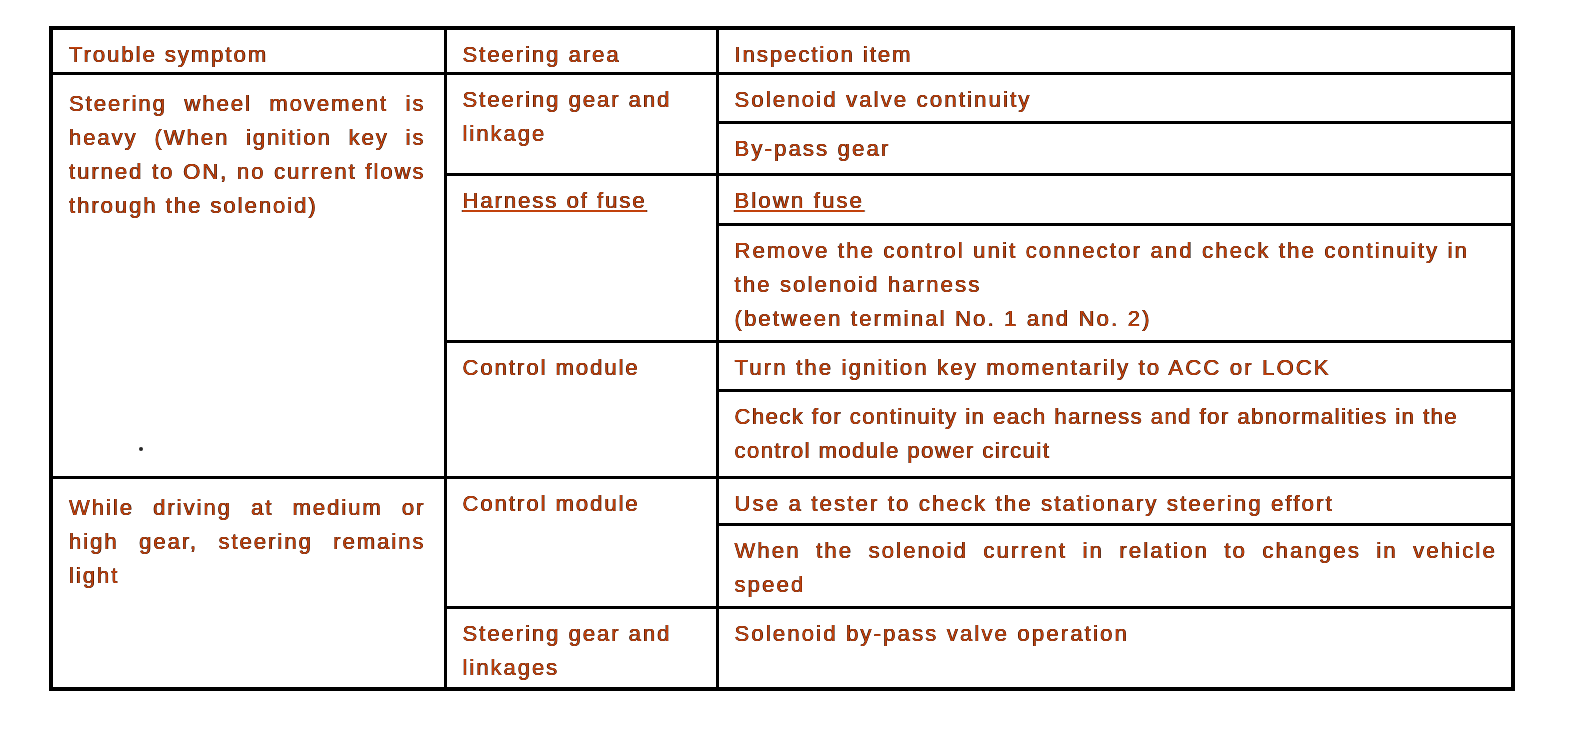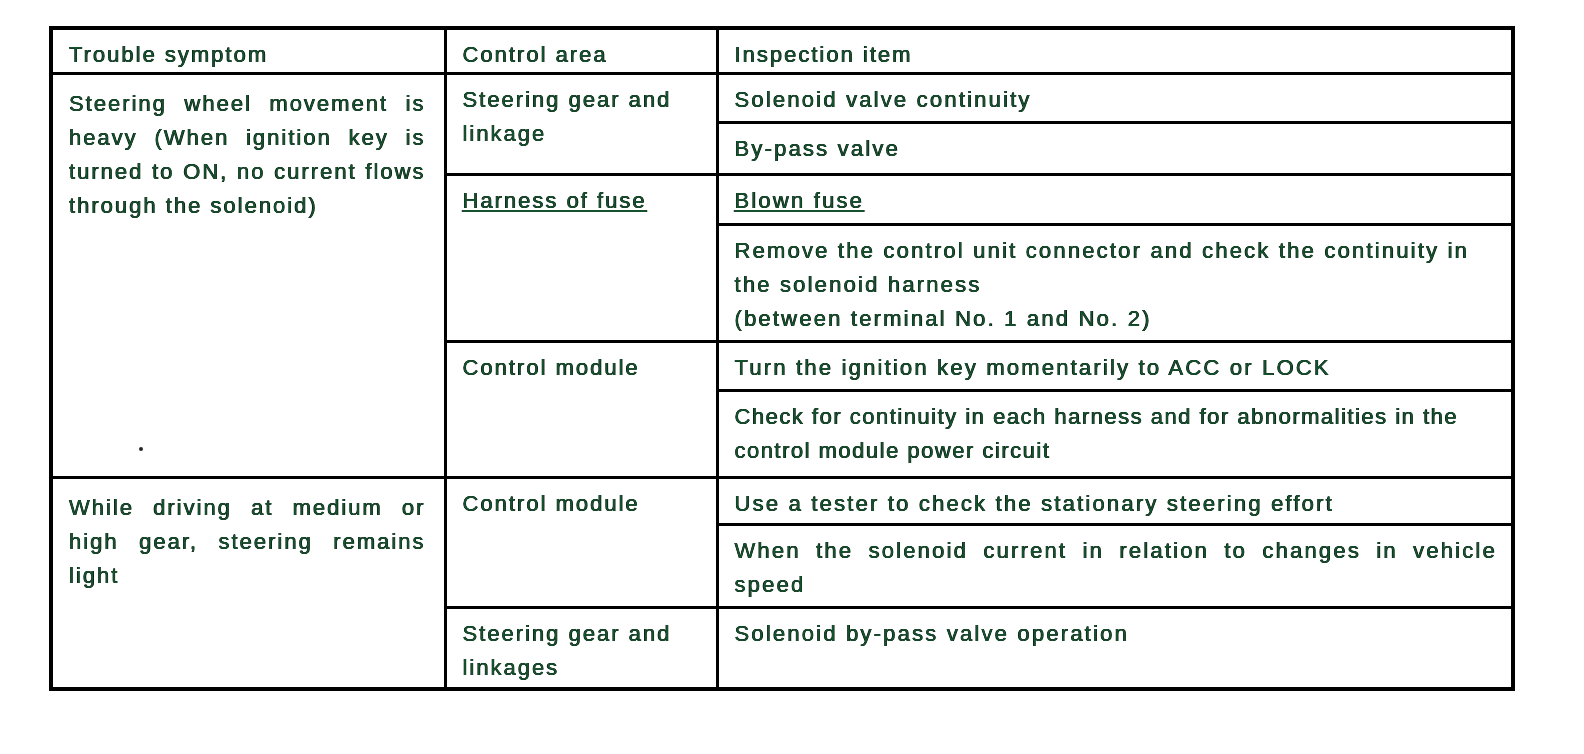--- a/index.html
+++ b/index.html
@@ -11,21 +11,21 @@
     font-family: "Liberation Sans", sans-serif;
     overflow: hidden;
   }
   .scan-table {
     position: absolute;
     left: 49px;
     top: 26px;
     width: 1462px;
     border-collapse: collapse;
     table-layout: fixed;
-    color: #14532d;
+    color: #c2410c;
     border: 4px solid #000;
   }
   .c1 { width: 394px; }
   .c2 { width: 272px; }
   .c3 { width: 796px; }
   th, td {
     border: 3px solid #000;
     vertical-align: top;
     text-align: left;
     font-size: 22px;
@@ -73,32 +73,32 @@
 
 <table class="scan-table">
   <colgroup>
     <col class="c1">
     <col class="c2">
     <col class="c3">
   </colgroup>
   <thead>
     <tr class="hh">
       <th>Trouble symptom</th>
-      <th>Control area</th>
+      <th>Steering area</th>
       <th>Inspection item</th>
     </tr>
   </thead>
   <tbody>
     <tr class="r1">
       <td class="cell-symptom justify" rowspan="6">Steering wheel movement is heavy (When ignition key is turned to ON, no current flows through the solenoid)</td>
       <td class="cell-area" rowspan="2">Steering gear and linkage</td>
       <td class="cell-item">Solenoid valve continuity</td>
     </tr>
     <tr class="r2">
-      <td class="cell-item">By-pass valve</td>
+      <td class="cell-item">By-pass gear</td>
     </tr>
     <tr class="r3">
       <td class="cell-area" rowspan="2">Harness of fuse</td>
       <td class="cell-item">Blown fuse</td>
     </tr>
     <tr class="r4">
       <td class="cell-item">Remove the control unit connector and check the continuity in the solenoid harness
 (between terminal No. 1 and No. 2)</td>
     </tr>
     <tr class="r5">

